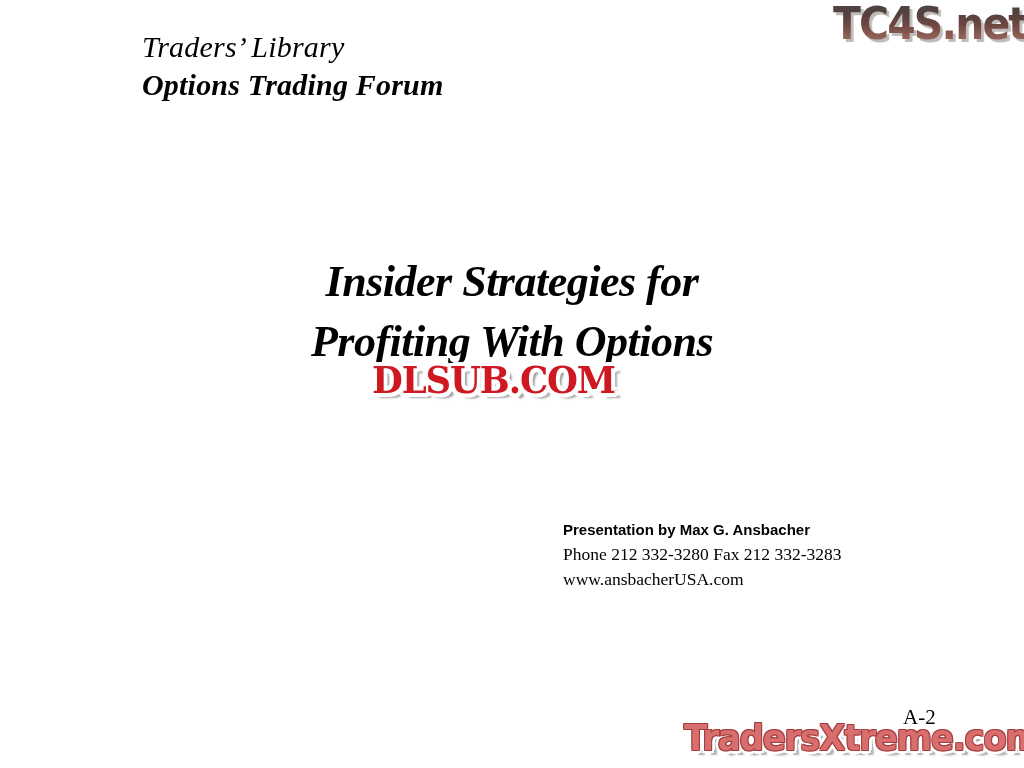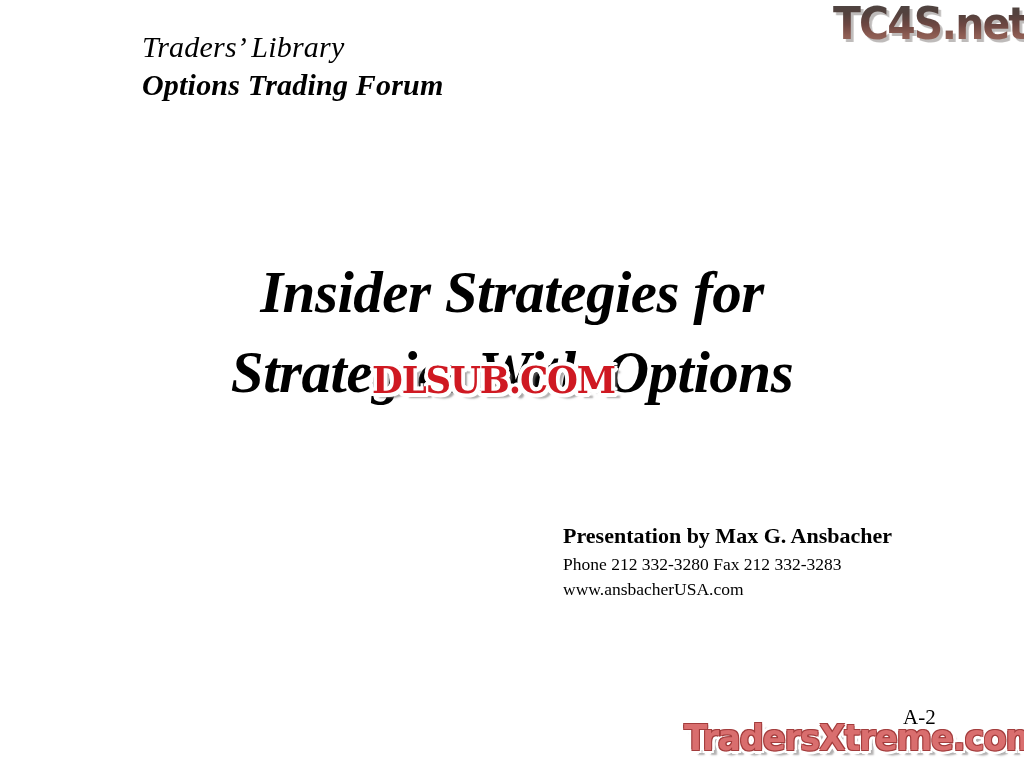--- a/index.html
+++ b/index.html
@@ -49,37 +49,37 @@
     position: absolute;
     left: 0;
     right: 0;
     top: 252px;
     text-align: center;
   }
   .title-line {
     font-family: "Liberation Serif", "DejaVu Serif", serif;
     font-weight: bold;
     font-style: italic;
-    font-size: 59px;
+    font-size: 44px;
     line-height: 1.36;
     letter-spacing: -0.5px;
     white-space: nowrap;
     color: #000;
   }
 
   
   .presenter-block {
     position: absolute;
     left: 563px;
     top: 519px;
   }
   .presenter-name {
-    font-family: Liberation Serif, serif;
-    font-weight: bold;
-    font-size: 22px;
+    font-family: Liberation Sans, sans-serif;
+    font-weight: bold;
+    font-size: 15px;
     line-height: 1.5;
     white-space: nowrap;
     color: #000;
   }
   .presenter-line {
     font-family: "Liberation Serif", "DejaVu Serif", serif;
     font-size: 17.5px;
     line-height: 1.43;
     white-space: nowrap;
     color: #000;
@@ -179,21 +179,21 @@
 
   <div class="wm-tc4s">TC4S.net</div>
 
   <div class="header-block">
     <div class="header-line">Traders’ Library</div>
     <div class="header-line bold">Options Trading Forum</div>
   </div>
 
   <div class="title-block">
     <div class="title-line">Insider Strategies for</div>
-    <div class="title-line">Strategies With Options</div>
+    <div class="title-line">Profiting With Options</div>
   </div>
 
   <div class="wm-dlsub">DLSUB.COM</div>
 
   <div class="presenter-block">
     <div class="presenter-name">Presentation by Max G. Ansbacher</div>
     <div class="presenter-line">Phone 212 332-3280 Fax 212 332-3283</div>
     <div class="presenter-line">www.ansbacherUSA.com</div>
   </div>
 

